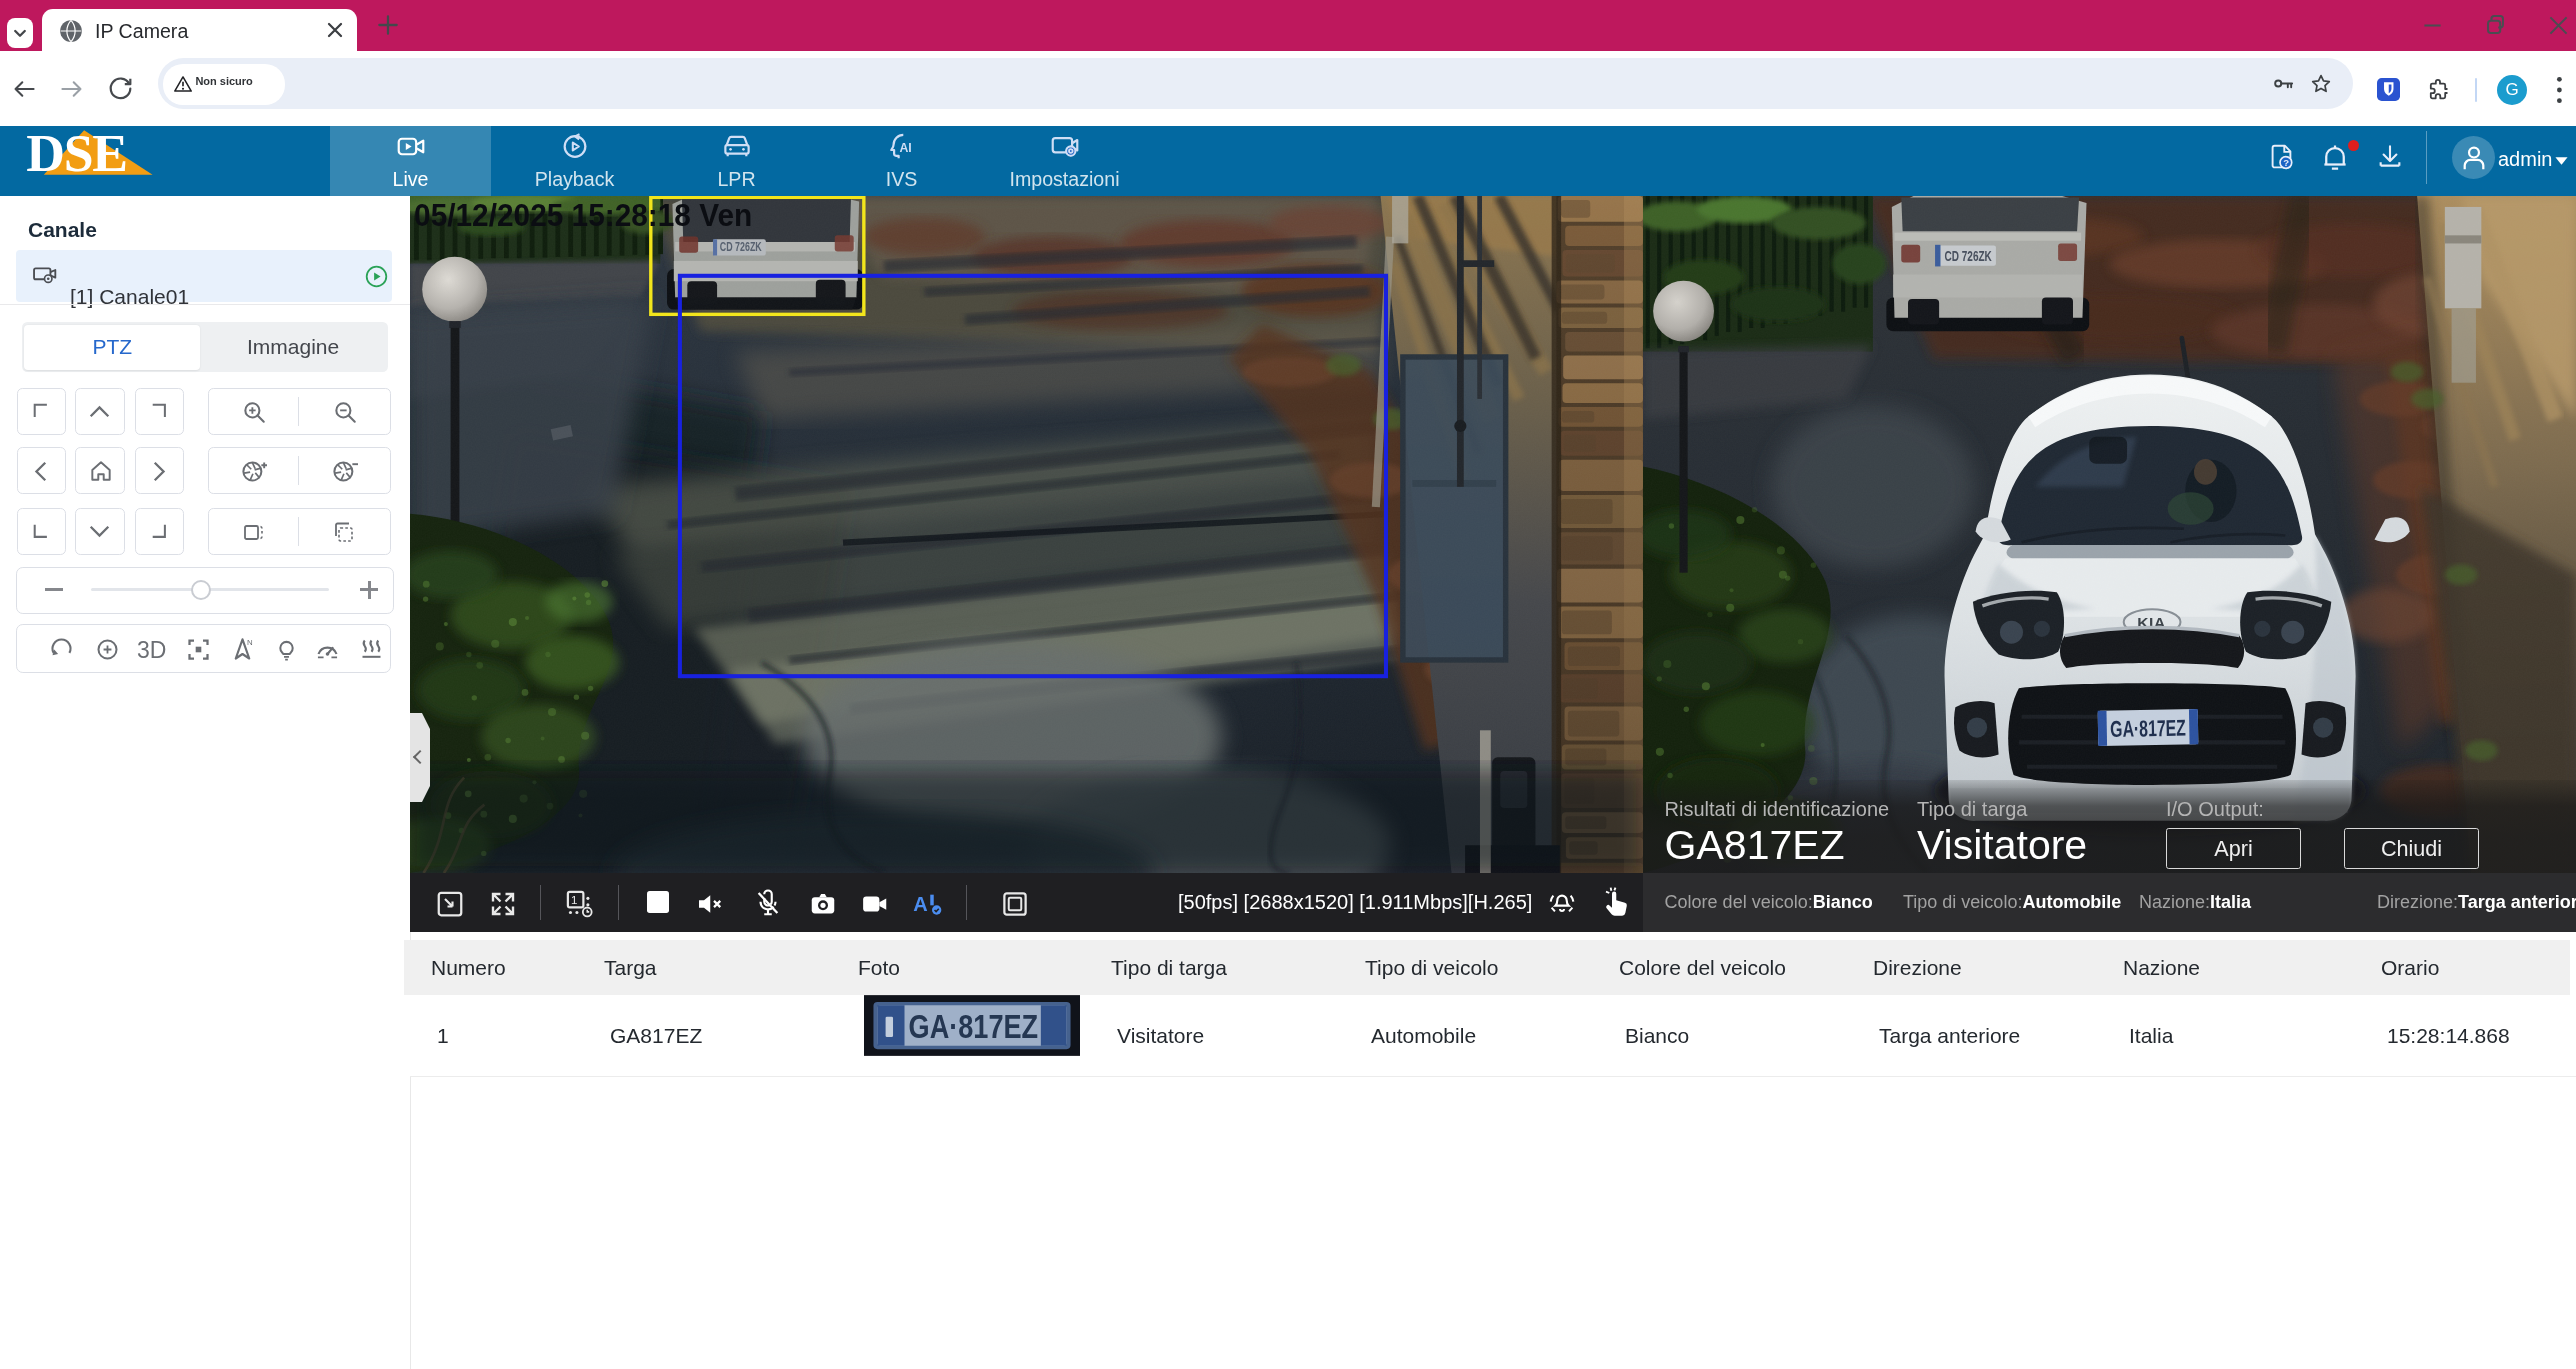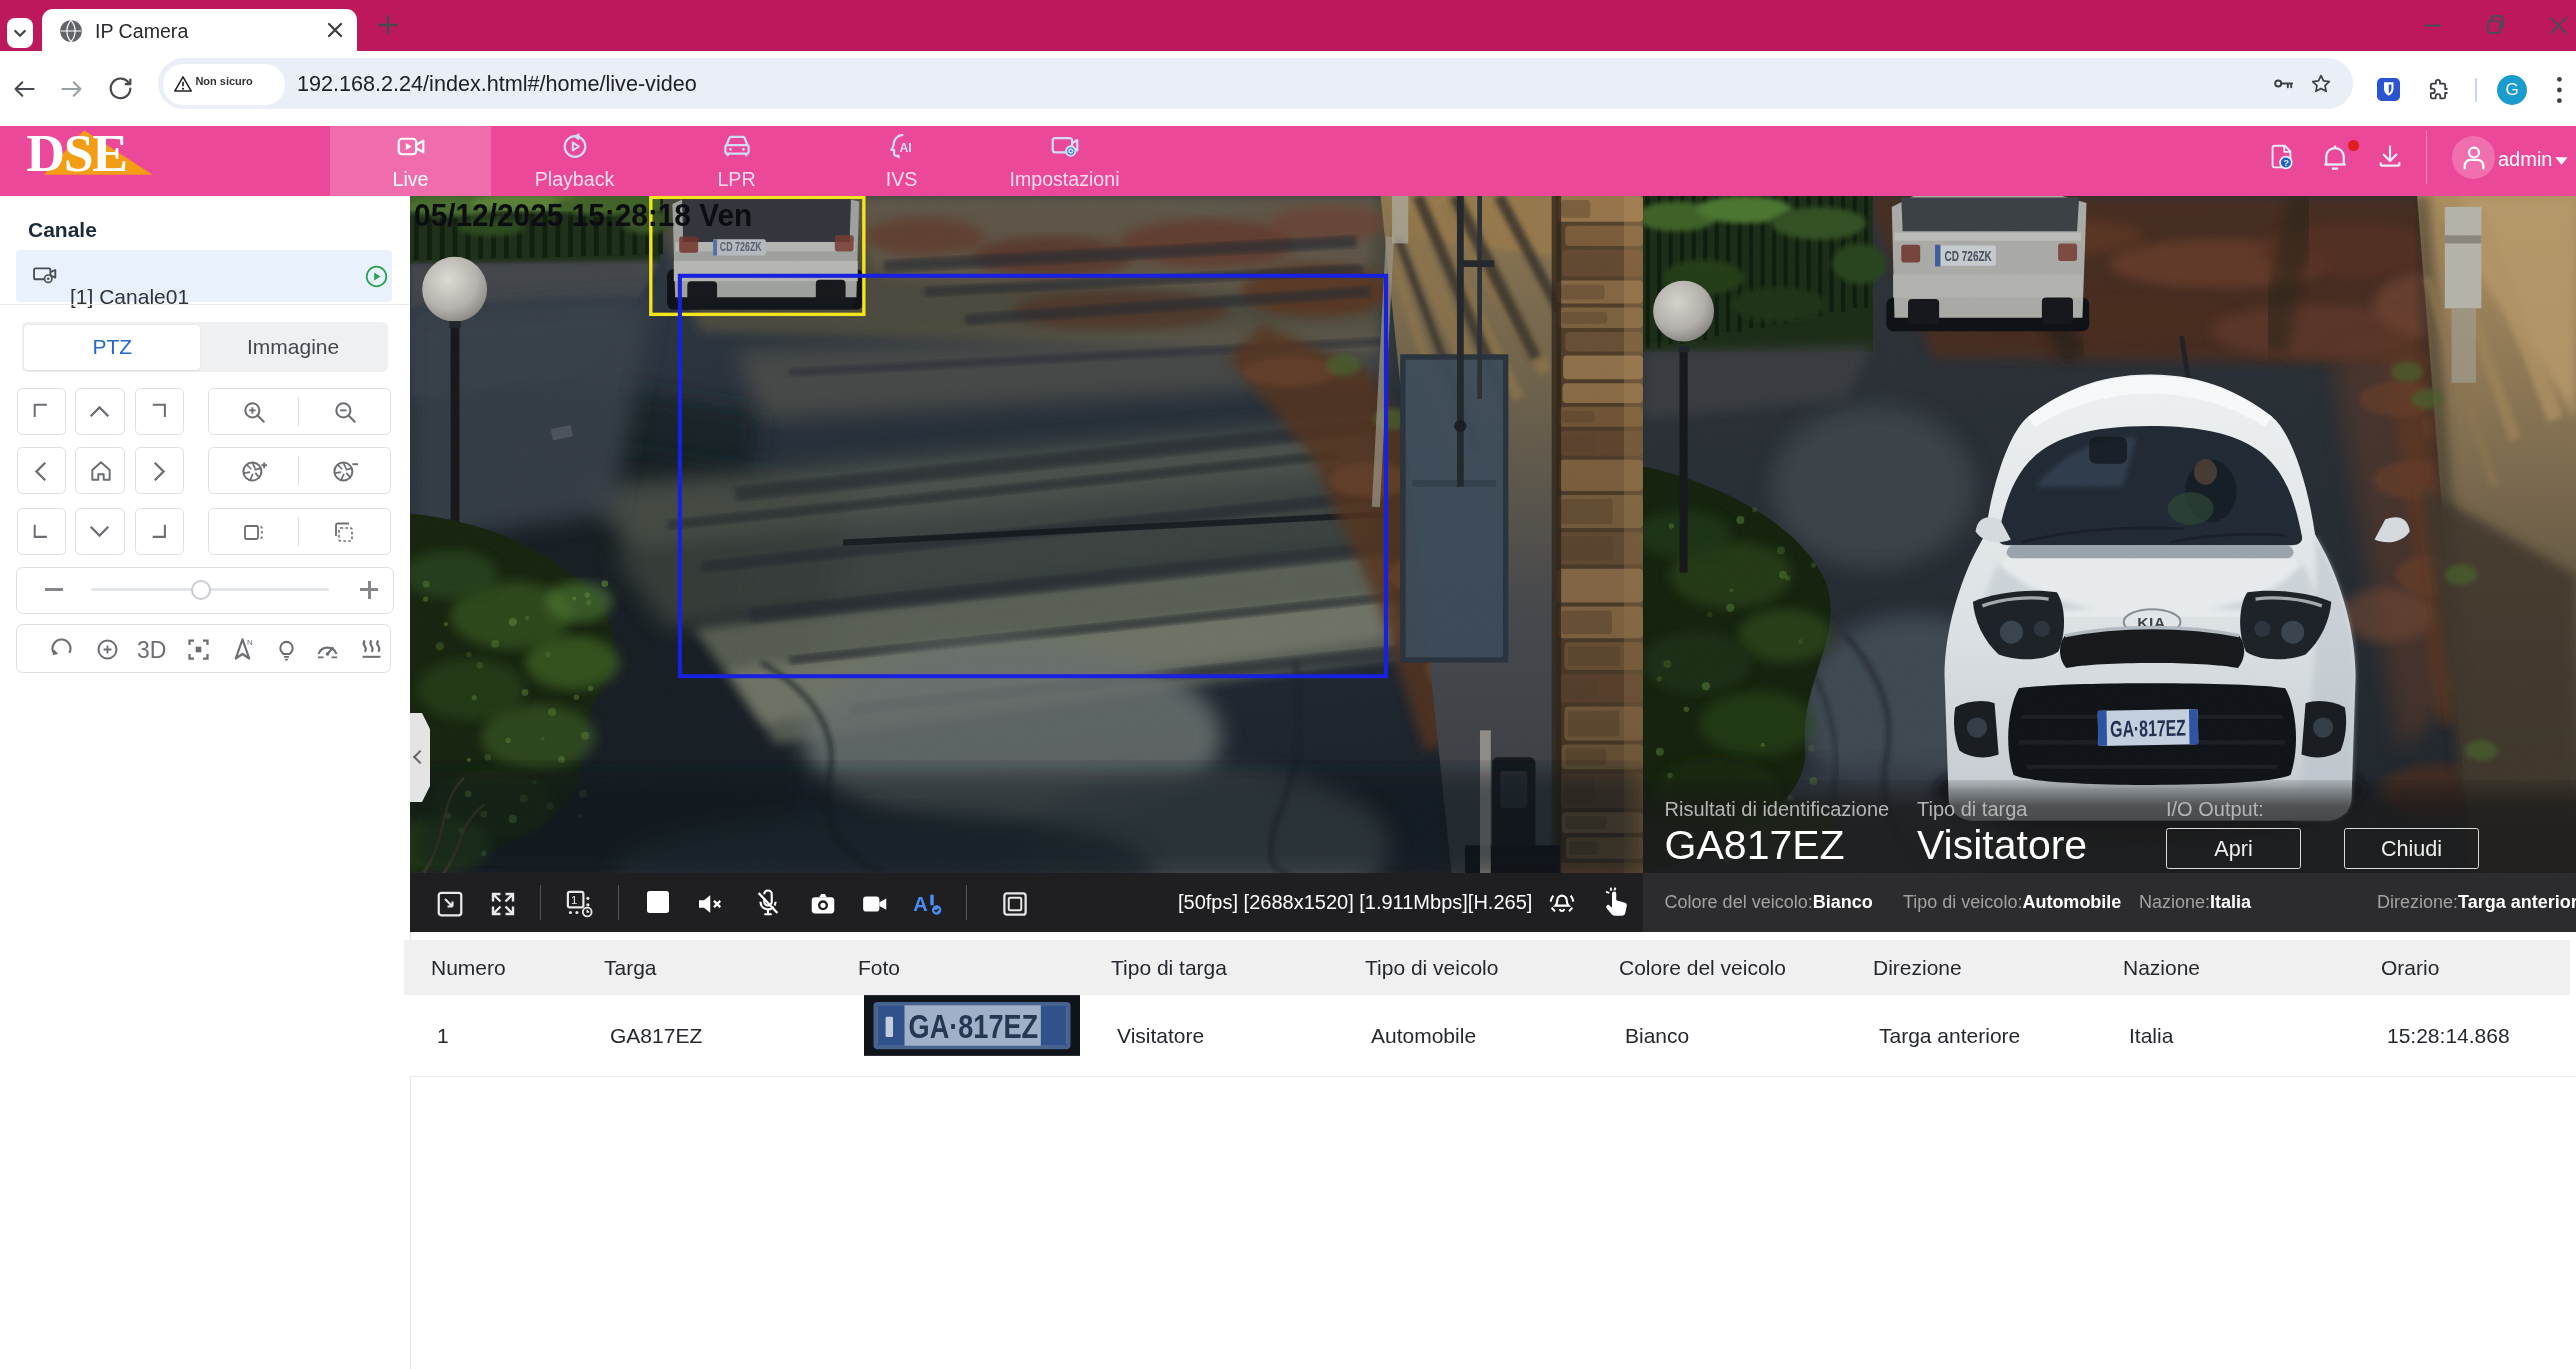--- a/index.html
+++ b/index.html
@@ -10,21 +10,21 @@
   #tabchev{position:absolute;left:6.8px;top:17.6px;width:26px;height:30px;background:#fff;border-radius:8px;}
   #tab{position:absolute;left:42px;top:8.8px;width:315px;height:42px;background:#fff;border-radius:10.8px 10.8px 0 0;}
   .wctl{position:absolute;top:12px;width:27px;height:27px;color:#4a4d51;}
   
   #toolbar{position:absolute;left:0;top:51px;width:2576px;height:76px;background:#fff;}
   #omnibox{position:absolute;left:158px;top:7.4px;width:2195px;height:51px;border-radius:26px;background:#e9eef7;}
   #chip{position:absolute;left:5.4px;top:5.4px;width:122px;height:41px;border-radius:20px;background:#fff;}
   #chip span{position:absolute;left:32px;top:11.5px;font-size:11px;font-weight:700;color:#303337;white-space:nowrap;}
   #urltxt{position:absolute;left:139px;top:0;height:51px;display:flex;align-items:center;font-size:21.6px;color:#202124;}
   
-  #navbar{position:absolute;left:0;top:126px;width:2576px;height:86px;background:#ec4899;}
+  #navbar{position:absolute;left:0;top:126px;width:2576px;height:86px;background:#0369a1;}
   .navitem{position:absolute;top:0;height:70px;color:rgba(255,255,255,.82);text-align:center;}
   .navitem .lbl{position:absolute;left:0;right:0;top:42px;font-size:19.6px;}
   .navitem svg{position:absolute;left:50%;top:5.4px;transform:translateX(-50%);}
   .navitem.active{background:rgba(255,255,255,.2);color:#fff;}
   
   #sidebar{position:absolute;left:0;top:196px;width:410px;height:1174px;background:#fff;border-right:0.7px solid #e8e8e8;}
   .sbtn{position:absolute;background:#fff;border:1.4px solid #dcdfe6;border-radius:5.4px;}
   
   #vwrap{position:absolute;left:410px;top:196px;width:2166px;height:677px;background:#222;}
   
@@ -95,21 +95,20 @@
       </svg>
     <div id="omnibox">
       <div id="chip">
         <svg style="position:absolute;left:9.5px;top:10px" width="20" height="20" viewBox="0 0 34 34">
             <path d="M17 5 L31 29 H3 Z" fill="none" stroke="#202124" stroke-width="2.6" stroke-linejoin="round"></path>
             <path d="M17 13 v8" stroke="#202124" stroke-width="2.8"></path>
             <circle cx="17" cy="25" r="1.8" fill="#202124"></circle>
           </svg>
         <span>Non sicuro</span>
       </div>
-      <div id="urltxt">192.168.2.24/index.html#/home/live-video</div>
       <svg style="position:absolute;left:2114px;top:14px" width="23" height="23" viewBox="0 0 24 24">
           <circle cx="6.5" cy="12" r="3.2" fill="none" stroke="#3c4043" stroke-width="2"></circle>
           <path d="M9.7 12 H21 M16.5 12 v4 M20 12 v4" fill="none" stroke="#3c4043" stroke-width="2" stroke-linecap="round"></path>
         </svg>
       <svg style="position:absolute;left:2151px;top:14px" width="24" height="24" viewBox="0 0 24 24">
           <path d="M12 3.6 L14.5 8.9 20.3 9.6 16 13.6 17.1 19.3 12 16.4 6.9 19.3 8 13.6 3.7 9.6 9.5 8.9 Z" fill="none" stroke="#3c4043" stroke-width="1.7" stroke-linejoin="round"></path>
         </svg>
     </div>
     <div style="position:absolute;left:2377px;top:27px;width:23px;height:23px;background:#2a53d0;border-radius:4.7px;"></div>
     <svg style="position:absolute;left:2382px;top:30px" width="13.5" height="16" viewBox="0 0 40 44">

